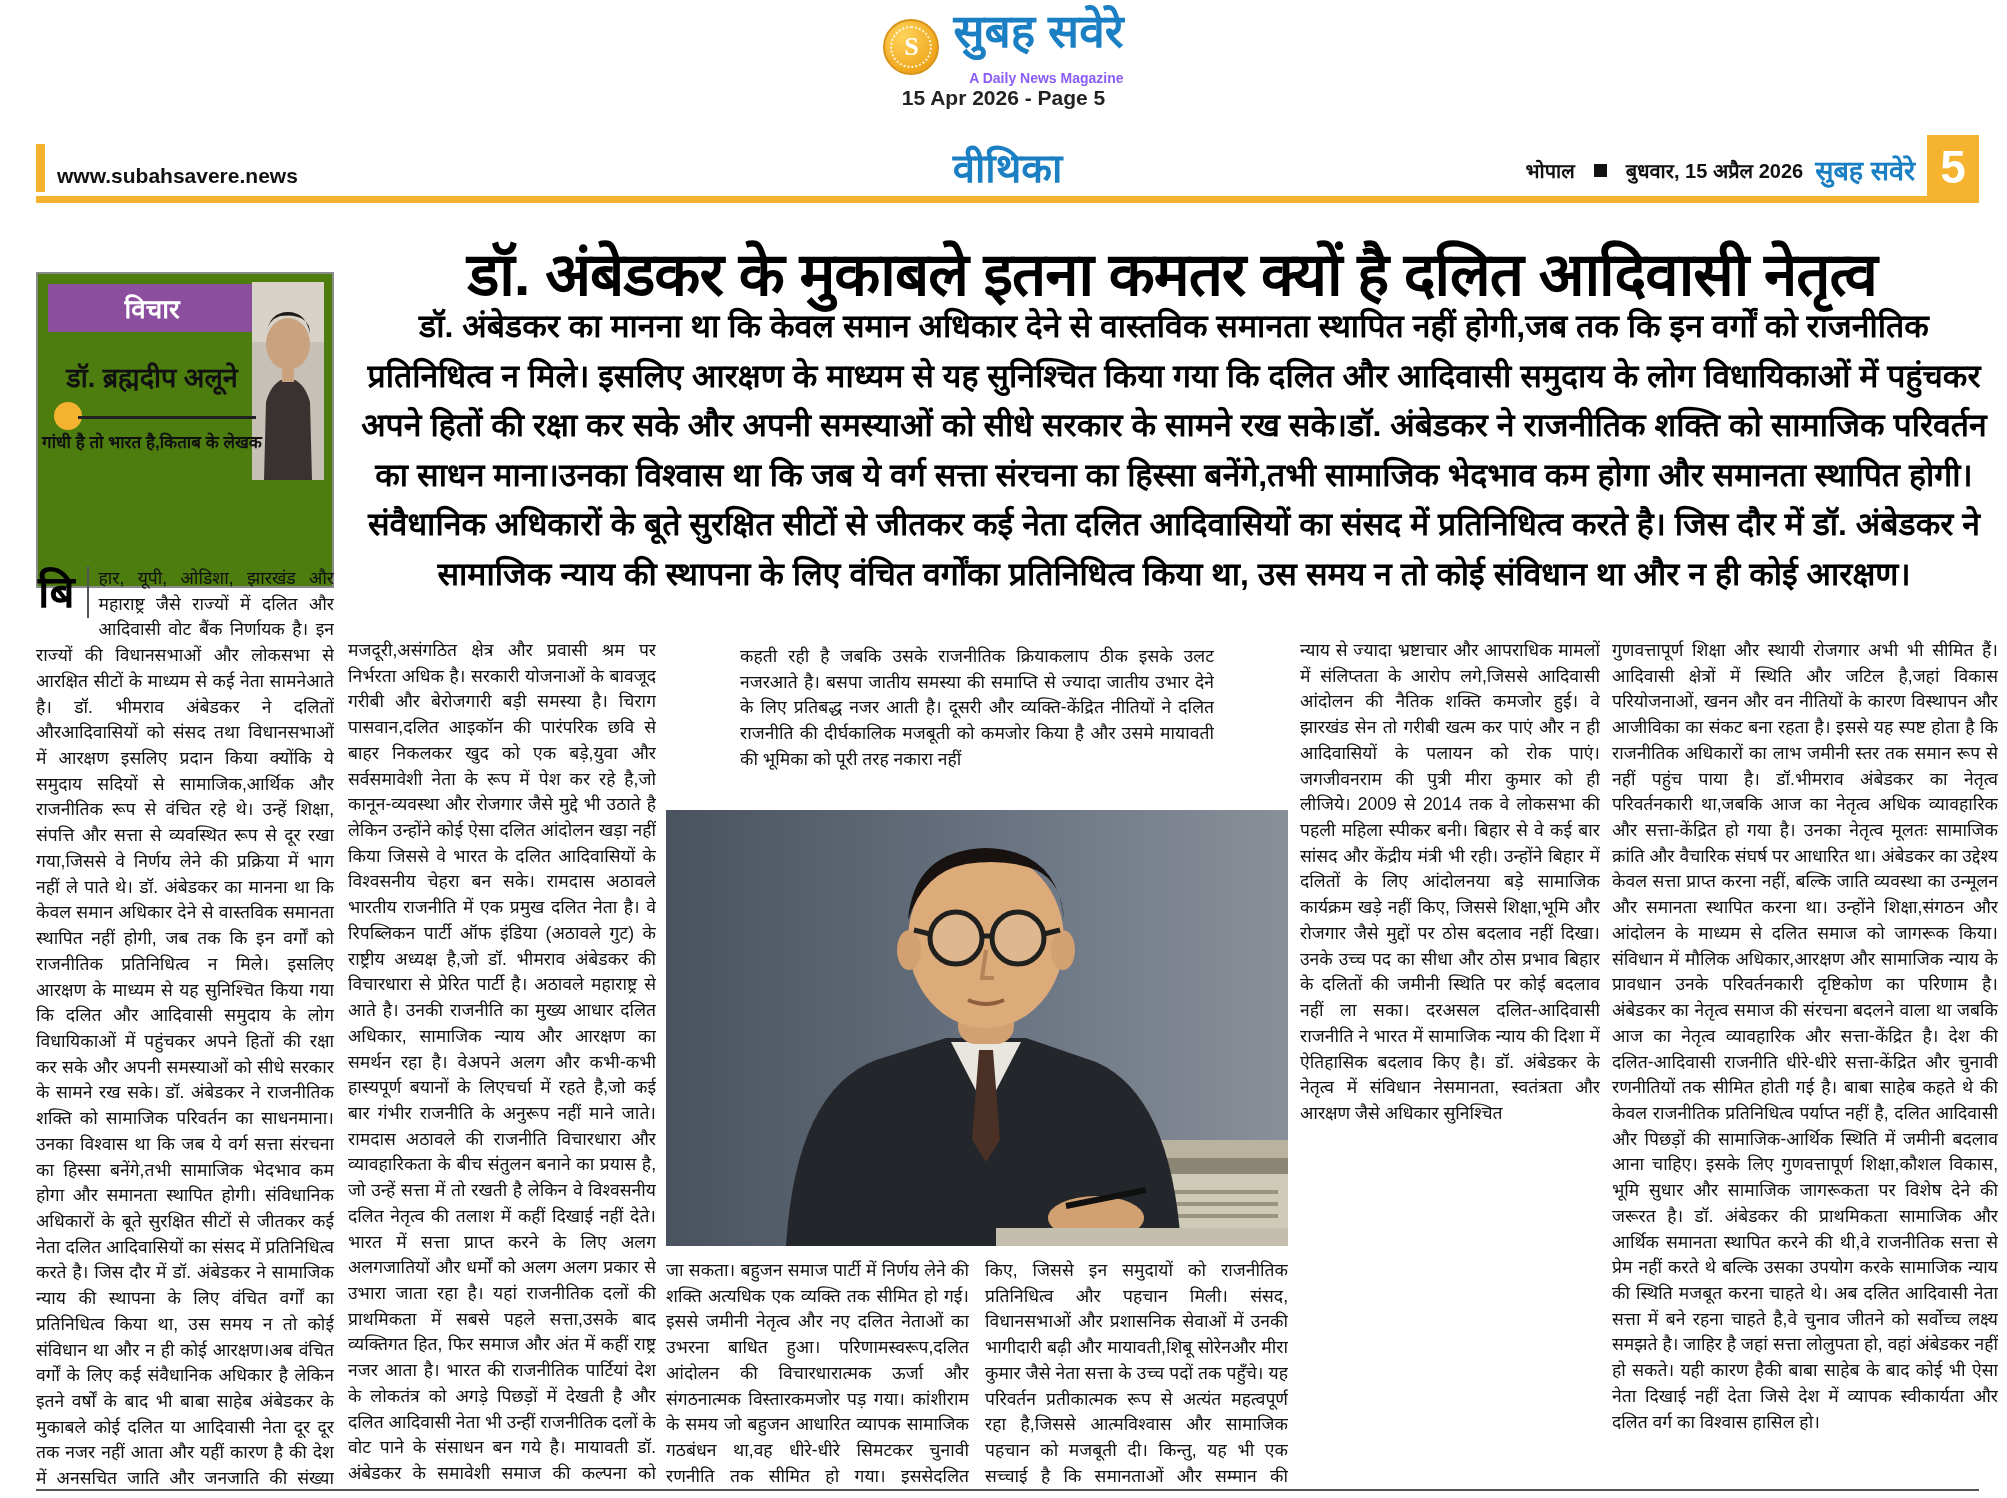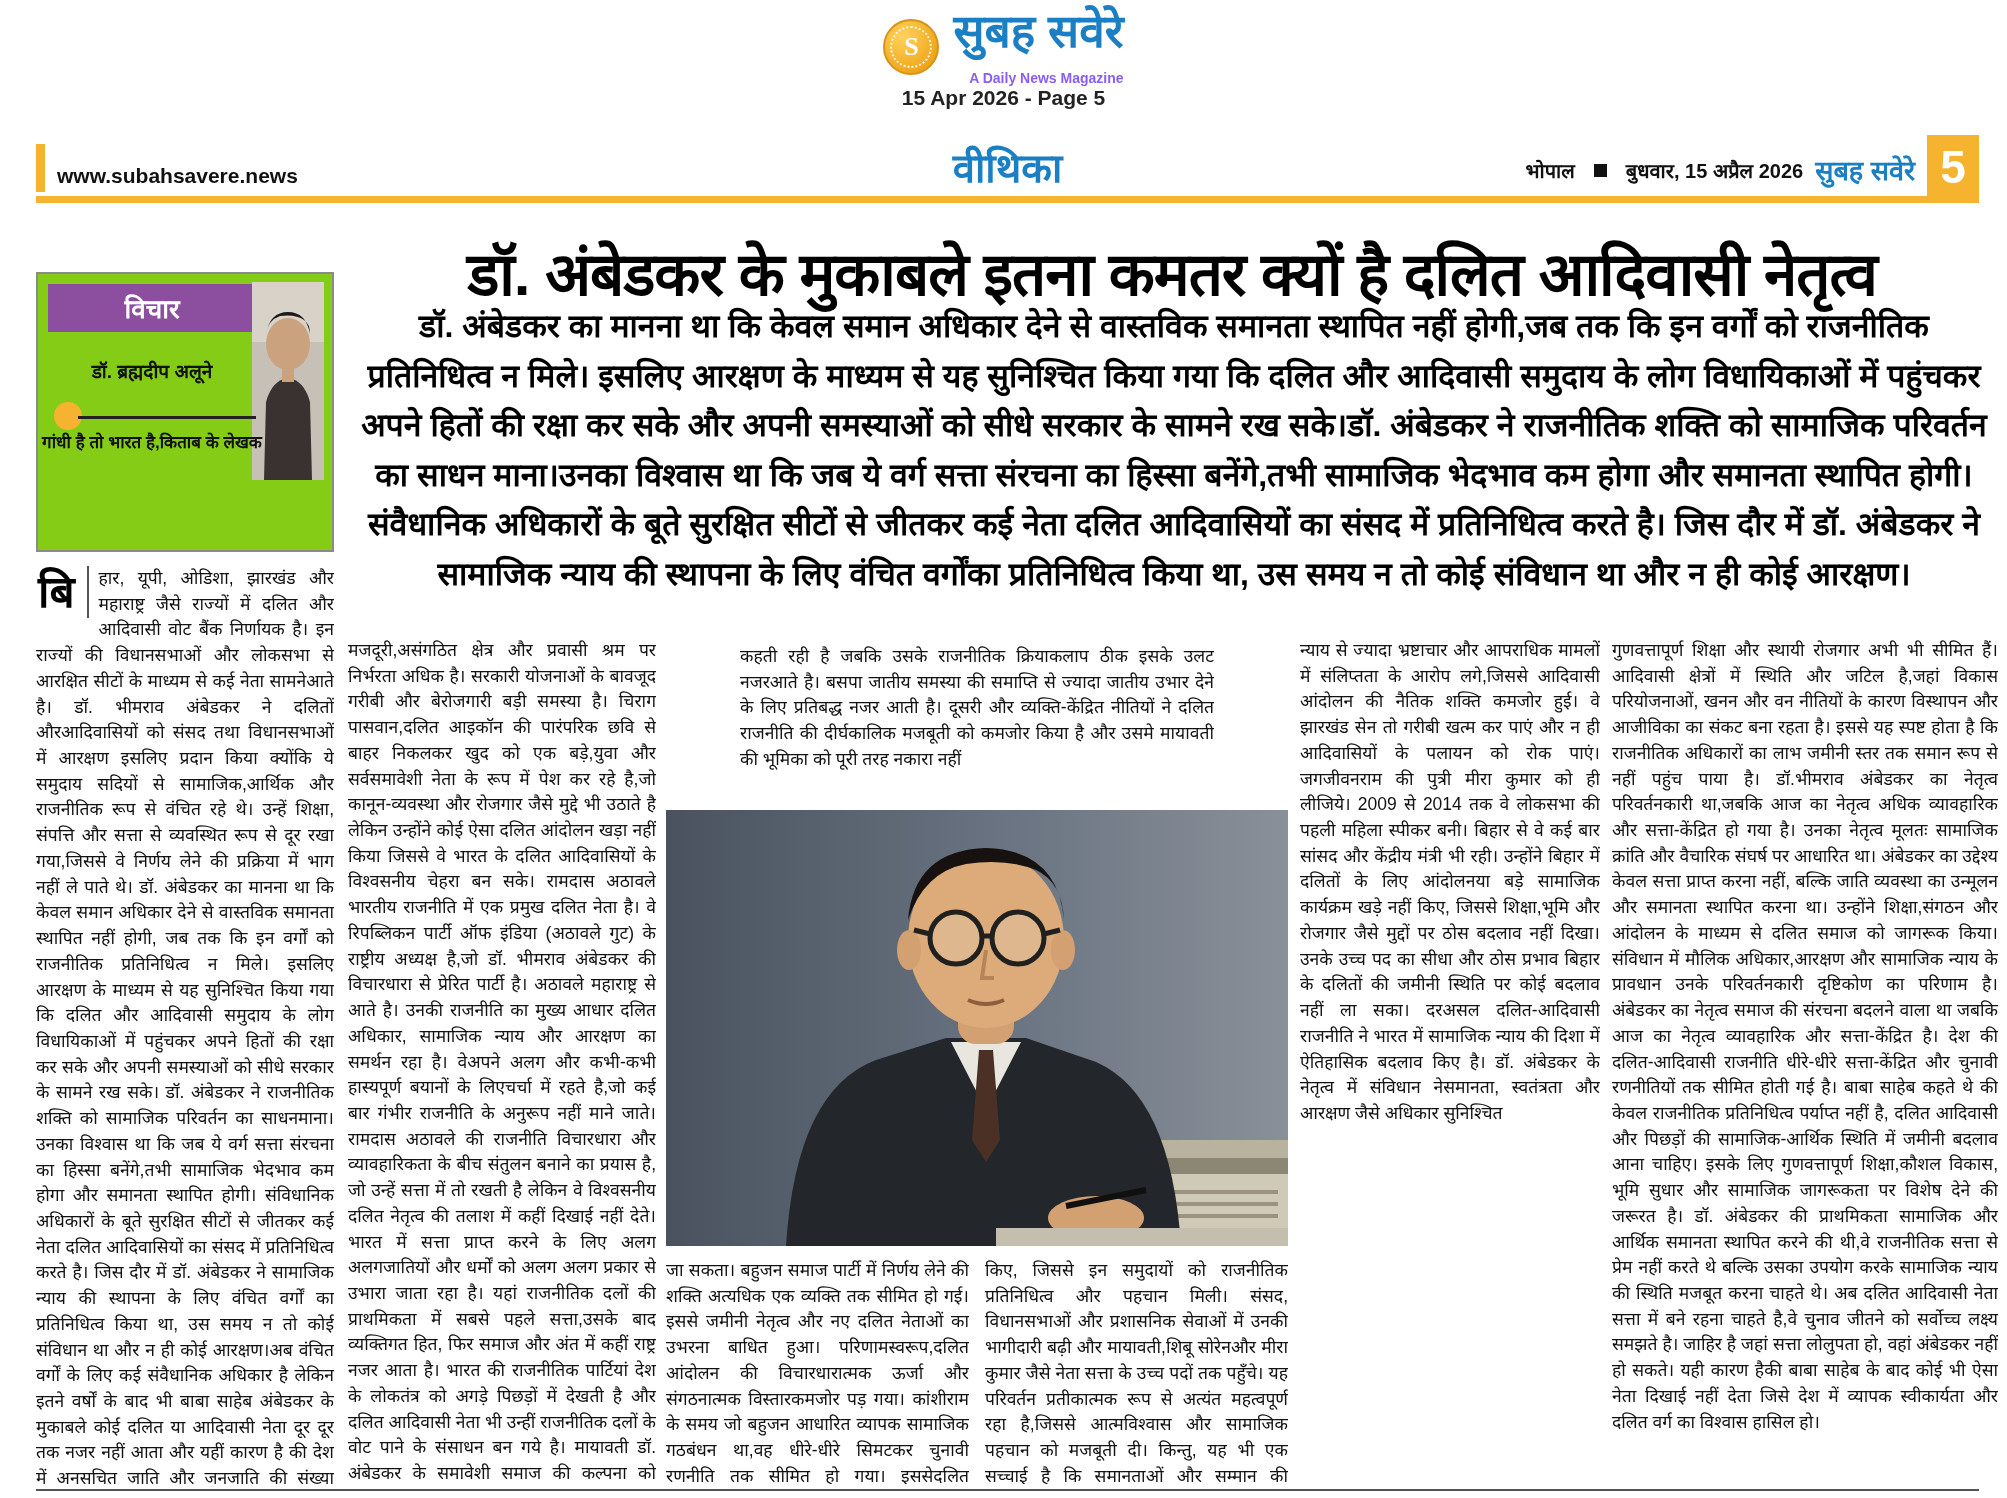--- a/index.html
+++ b/index.html
@@ -25,26 +25,26 @@
   .website{font-size:21px;font-weight:bold;color:#111;padding-bottom:4px;}
   .section-title{position:absolute;left:50%;transform:translateX(-50%);bottom:2px;font-size:40px;font-weight:900;color:#1b7fc4;}
   .mast-right{display:flex;align-items:flex-end;gap:12px;}
   .dateline{font-size:20px;font-weight:bold;color:#111;padding-bottom:8px;display:flex;align-items:center;gap:19px;}
   .sq{display:inline-block;width:13px;height:13px;background:#111;}
   .mast-brand{font-size:27px;font-weight:900;color:#1b7fc4;padding-bottom:4px;}
   .page-box{width:52px;height:64px;background:#f5b32f;display:flex;align-items:center;justify-content:center;margin-bottom:-7px;}
   .page-num{font-size:46px;font-weight:bold;color:#fff;}
 
   
-  .author-card{position:absolute;left:36px;top:272px;width:298px;height:280px;border:2px solid #8a8a8a;background:#84cc16;box-sizing:border-box;}
+  .author-card{position:absolute;left:36px;top:272px;width:298px;height:316px;border:2px solid #8a8a8a;background:#4d7c0f;box-sizing:border-box;}
   .author-head{position:absolute;left:10px;top:10px;width:208px;height:48px;background:#8c4fa0;
                display:flex;align-items:center;justify-content:center;}
   .author-label{color:#fff;font-size:26px;font-weight:bold;}
   .author-photo{position:absolute;right:8px;top:8px;width:72px;height:198px;background:#b9b2a8;overflow:hidden;}
-  .author-name{position:absolute;left:10px;top:84px;width:208px;text-align:center;font-size:19px;font-weight:900;color:#111;}
+  .author-name{position:absolute;left:10px;top:84px;width:208px;text-align:center;font-size:27px;font-weight:900;color:#111;}
   .author-dot{position:absolute;left:16px;top:128px;width:28px;height:28px;border-radius:50%;background:#f5b32f;}
   .author-rule{position:absolute;left:40px;top:142px;width:178px;border-top:3px solid #222;}
   .author-credit{position:absolute;left:4px;top:156px;width:220px;text-align:center;font-size:17px;font-weight:bold;color:#111;}
 
   
   .headline{position:absolute;left:346px;top:202px;width:1652px;text-align:center;
             font-size:60px;font-weight:900;color:#000;line-height:1.1;letter-spacing:-1px;}
   .standfirst{position:absolute;left:356px;top:302px;width:1636px;height:318px;overflow:hidden;
               font-size:32px;font-weight:700;text-align:center;line-height:1.55;color:#000;}
 

